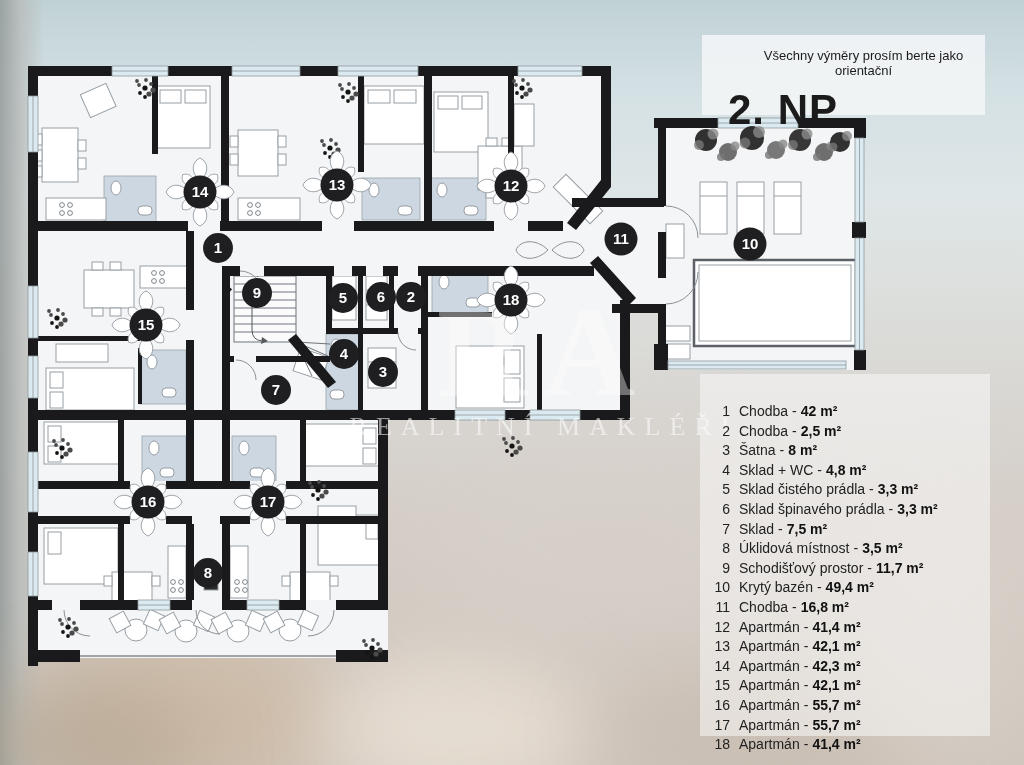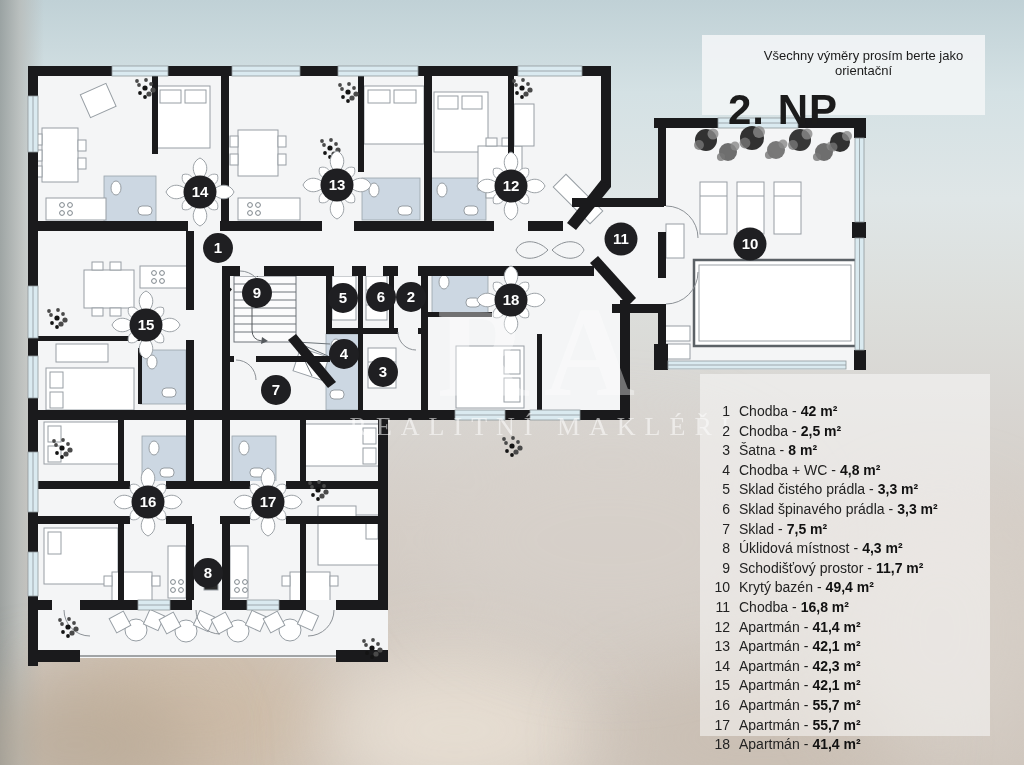--- a/index.html
+++ b/index.html
@@ -713,21 +713,21 @@
         <b class="larea">2,5 m²</b>
       </div>
       <div class="lrow">
         <span class="lnum">3</span>
         <span class="llabel">Šatna</span>
         <span class="lsep">-</span>
         <b class="larea">8 m²</b>
       </div>
       <div class="lrow">
         <span class="lnum">4</span>
-        <span class="llabel">Chodba + WC</span>
+        <span class="llabel">Sklad + WC</span>
         <span class="lsep">-</span>
         <b class="larea">4,8 m²</b>
       </div>
       <div class="lrow">
         <span class="lnum">5</span>
         <span class="llabel">Sklad čistého prádla</span>
         <span class="lsep">-</span>
         <b class="larea">3,3 m²</b>
       </div>
       <div class="lrow">
@@ -739,21 +739,21 @@
       <div class="lrow">
         <span class="lnum">7</span>
         <span class="llabel">Sklad</span>
         <span class="lsep">-</span>
         <b class="larea">7,5 m²</b>
       </div>
       <div class="lrow">
         <span class="lnum">8</span>
         <span class="llabel">Úklidová místnost</span>
         <span class="lsep">-</span>
-        <b class="larea">4,3 m²</b>
+        <b class="larea">3,5 m²</b>
       </div>
       <div class="lrow">
         <span class="lnum">9</span>
         <span class="llabel">Schodišťový prostor</span>
         <span class="lsep">-</span>
         <b class="larea">11,7 m²</b>
       </div>
       <div class="lrow">
         <span class="lnum">10</span>
         <span class="llabel">Krytý bazén</span>

